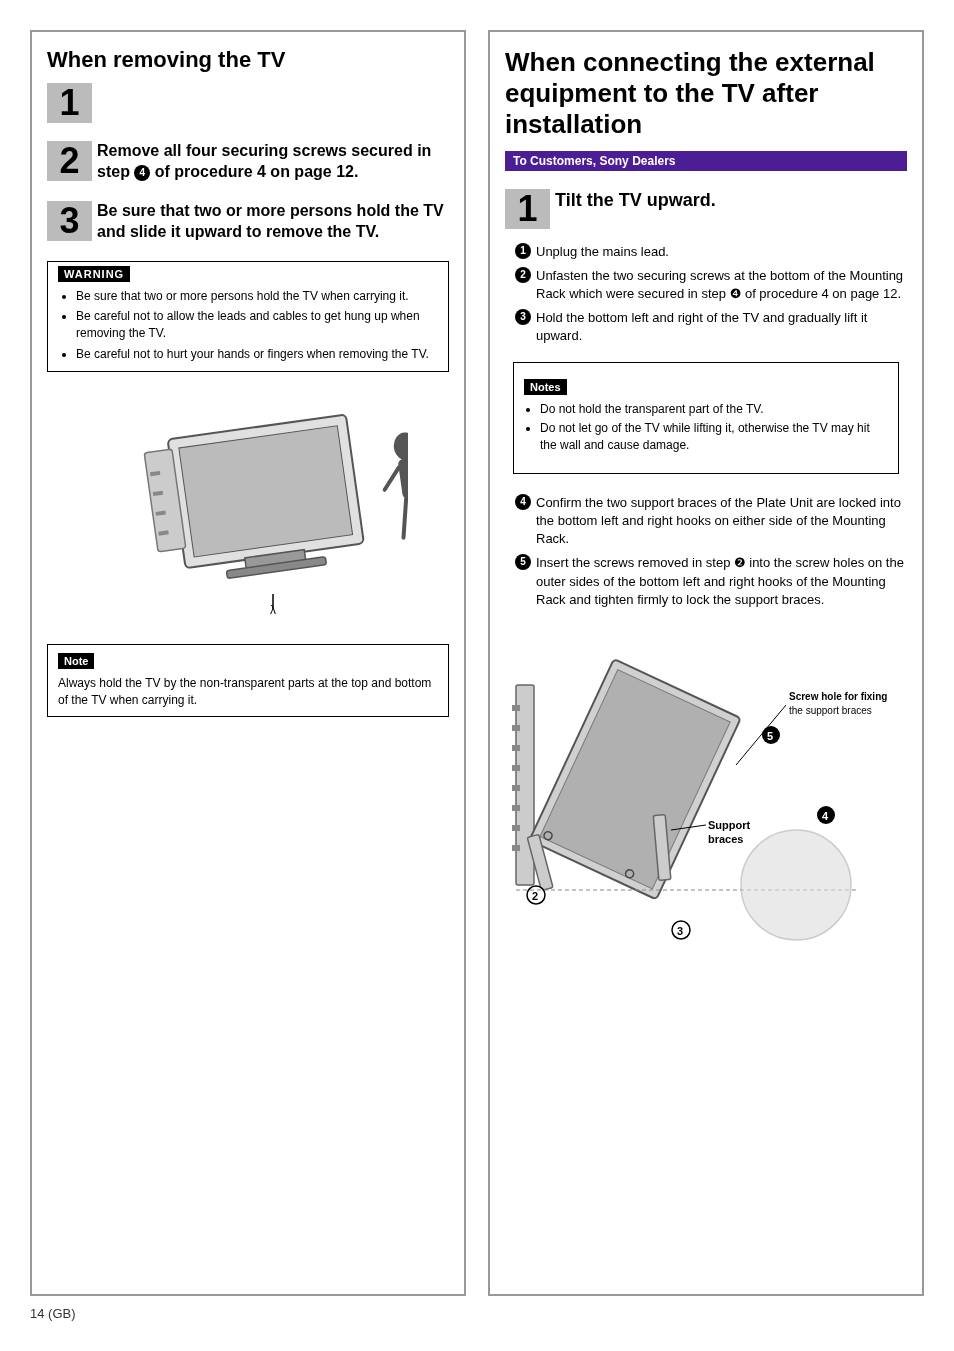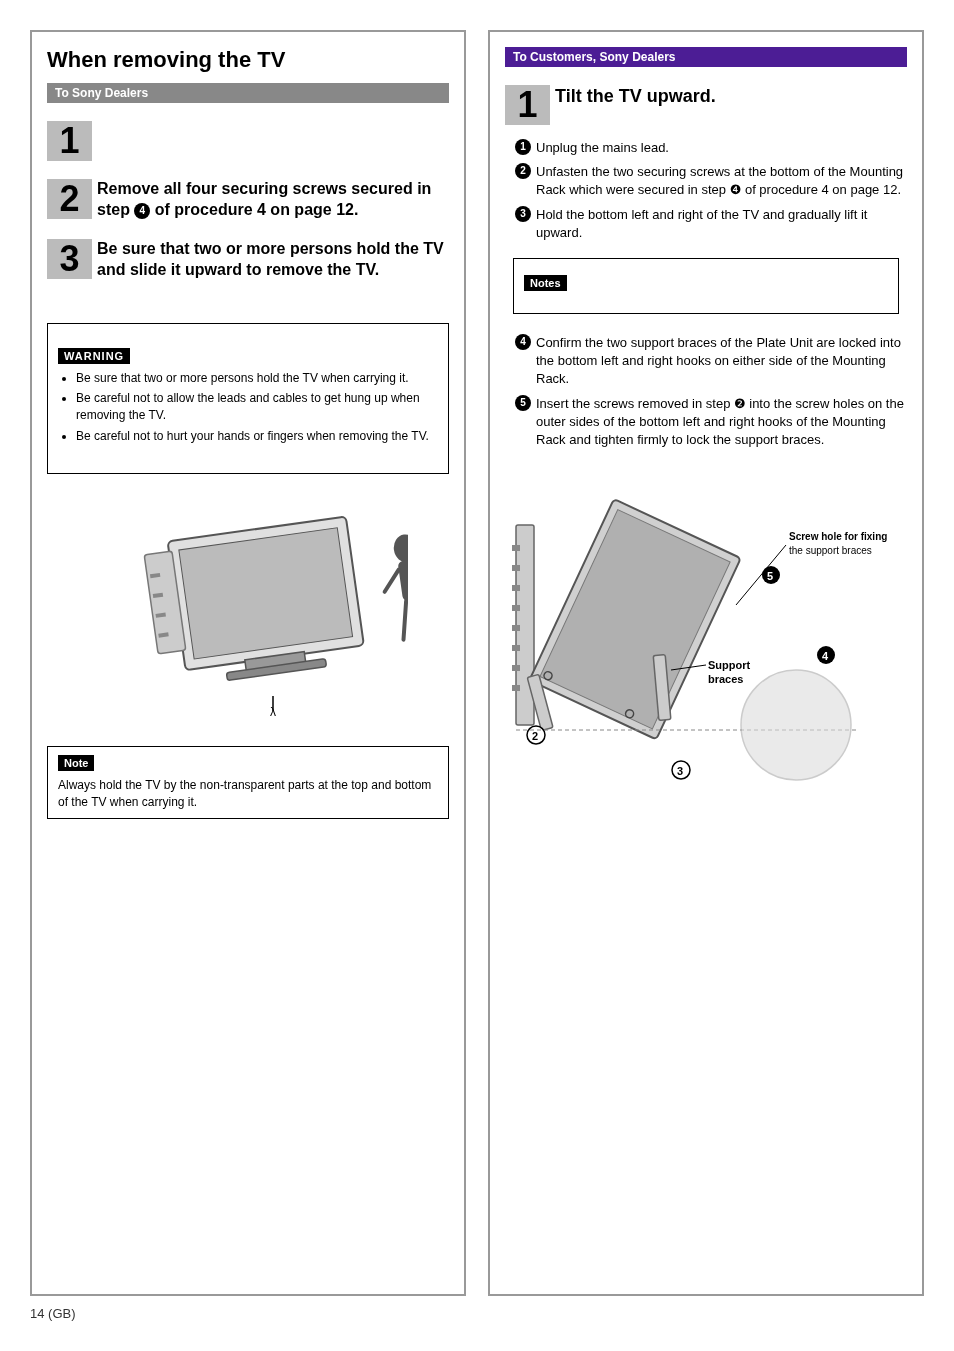--- a/index.html
+++ b/index.html
@@ -69,23 +69,22 @@
       text-align: center;
       padding: 2px 8px;
     }
     .step-text {
       font-size: 16px;
       font-weight: bold;
       line-height: 1.3;
     }
     .warning-box {
       border: 1.5px solid #000;
-      padding: 24px 10px;
+      padding: 4px 10px;
       margin-bottom: 12px;
-      margin-top: 24px;
     }
     .warning-title {
       background: #000;
       color: #fff;
       font-size: 11px;
       font-weight: bold;
       padding: 2px 6px;
       display: inline-block;
       margin-bottom: 6px;
       letter-spacing: 1px;
@@ -218,21 +217,20 @@
     }
   </style>
 </head>
 <body>
 
 <div class="page">
   <div class="columns">
 
     <div class="left-col">
       <div class="section-title">When removing the TV</div>
-      <div class="dealer-badge">To Sony Dealers</div>
 
       <div class="step-row">
         <div class="step-num">1</div>
       </div>
 
       <div class="step-row">
         <div class="step-num">2</div>
         <div class="step-text">Remove all four securing screws secured in step <span style="display:inline-block;width:16px;height:16px;border-radius:50%;background:#000;color:#fff;font-size:10px;font-weight:bold;text-align:center;line-height:16px;vertical-align:middle;">4</span> of procedure 4 on page 12.</div>
       </div>
 
@@ -280,20 +278,21 @@
         </svg>
       </div>
 
       <div class="note-box">
         <div class="note-title">Note</div>
         <div class="note-text">Always hold the TV by the non-transparent parts at the top and bottom of the TV when carrying it.</div>
       </div>
     </div>
 
     <div class="right-col">
+      <div class="right-section-title">When connecting the external equipment to the TV after installation</div>
       <div class="customer-badge">To Customers, Sony Dealers</div>
 
       <div class="right-step-row">
         <div class="right-step-num">1</div>
         <div class="right-step-text">Tilt the TV upward.</div>
       </div>
 
       <div style="padding-left:10px;">
         <div class="substep">
           <span class="substep-circle">1</span>
@@ -304,20 +303,24 @@
           <span>Unfasten the two securing screws at the bottom of the Mounting Rack which were secured in step ❹ of procedure 4 on page 12.</span>
         </div>
         <div class="substep">
           <span class="substep-circle">3</span>
           <span>Hold the bottom left and right of the TV and gradually lift it upward.</span>
         </div>
       </div>
 
       <div class="notes-box">
         <div class="notes-title">Notes</div>
+        <ul>
+          <li>Do not hold the transparent part of the TV.</li>
+          <li>Do not let go of the TV while lifting it, otherwise the TV may hit the wall and cause damage.</li>
+        </ul>
       </div>
 
       <div class="substep" style="margin-top:10px;padding-left:10px;">
         <span class="substep-circle">4</span>
         <span>Confirm the two support braces of the Plate Unit are locked into the bottom left and right hooks on either side of the Mounting Rack.</span>
       </div>
 
       <div class="substep" style="padding-left:10px;">
         <span class="substep-circle">5</span>
         <span>Insert the screws removed in step ❷ into the screw holes on the outer sides of the bottom left and right hooks of the Mounting Rack and tighten firmly to lock the support braces.</span>

